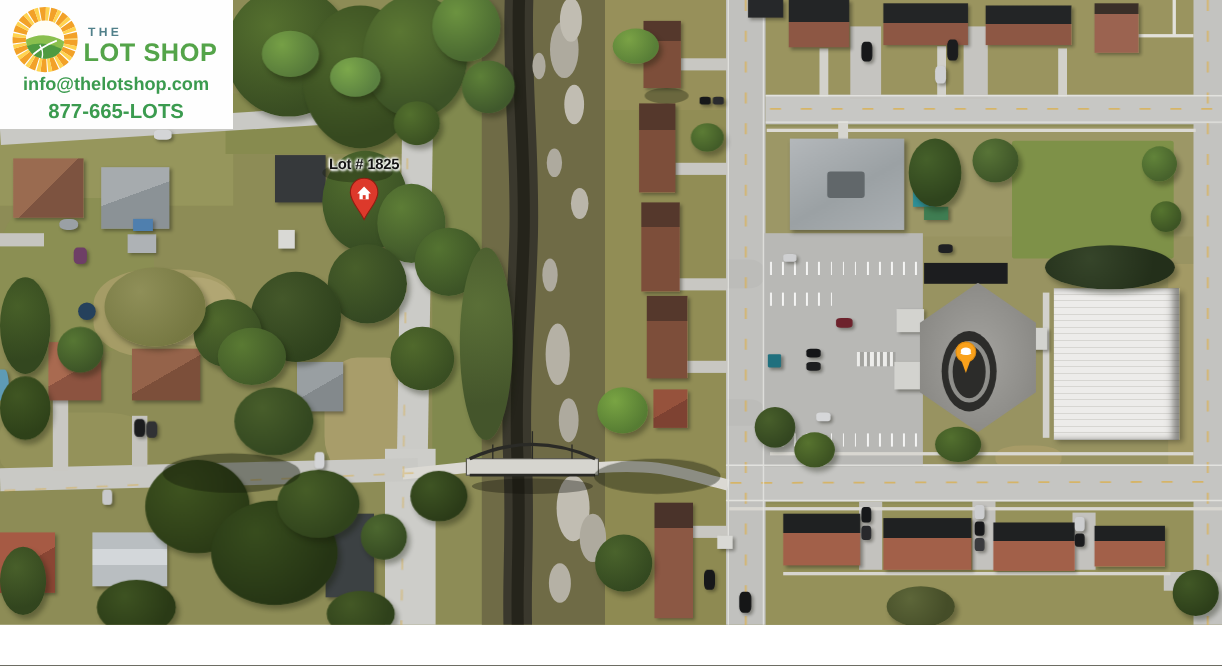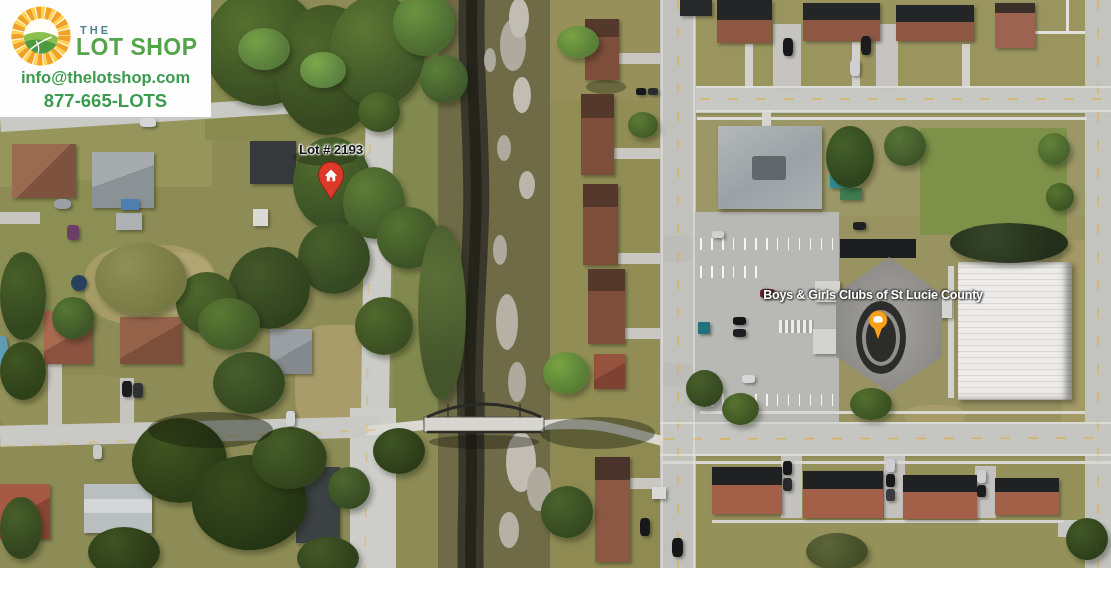--- a/index.html
+++ b/index.html
@@ -286,22 +286,21 @@
     <div class="club-main"></div>
     <div class="club-oval"></div>
     <div class="club-oval-ring"></div>
     <div class="gym"></div>
 
     <div class="el hatch" style="left:779px;top:320px;width:35px;height:13px;z-index:3"></div>
     <div class="el lines" style="left:700px;top:238px;width:134px;height:12px;z-index:3"></div>
     <div class="el lines" style="left:700px;top:266px;width:62px;height:12px;z-index:3"></div>
     <div class="el lines" style="left:700px;top:394px;width:134px;height:12px;z-index:3"></div>
 
-    <div class="map-label" id="lot-label">Lot # 2193</div>
-    <div class="map-label" id="club-label">Boys &amp; Girls Clubs of St Lucie County</div>
+    <div class="map-label" id="lot-label">Lot # 1825</div>
 
     <div class="pin" id="lot-pin">
       <svg width="28" height="40" viewBox="0 0 28 40">
         <path d="M14 1 C6.5 1 1.5 7 1.5 14 C1.5 22 8 27 14 38.5 C20 27 26.5 22 26.5 14 C26.5 7 21.5 1 14 1 Z" fill="#dd392b" stroke="#8f1d12" stroke-width="1"></path>
         <g>
           <path d="M7.8 14.8 L14 8.6 L20.2 14.8 Z" fill="#fff"></path>
           <rect x="9.8" y="13.8" width="8.4" height="6.4" fill="#fff"></rect>
           <rect x="12.8" y="16.4" width="2.6" height="3.8" fill="#dd392b"></rect>
         </g>
       </svg>

